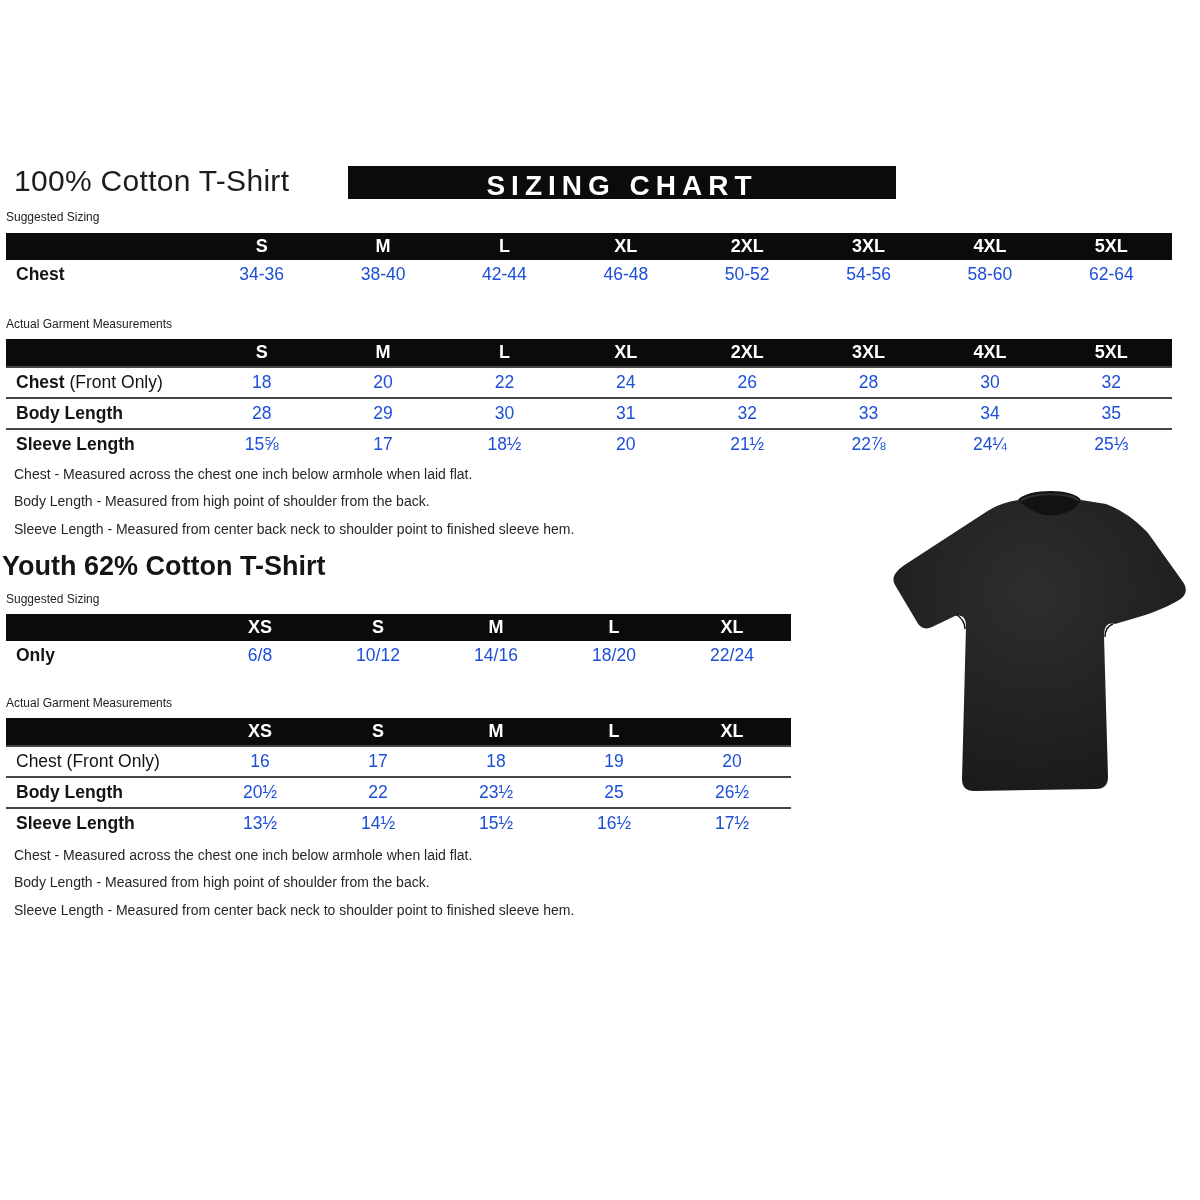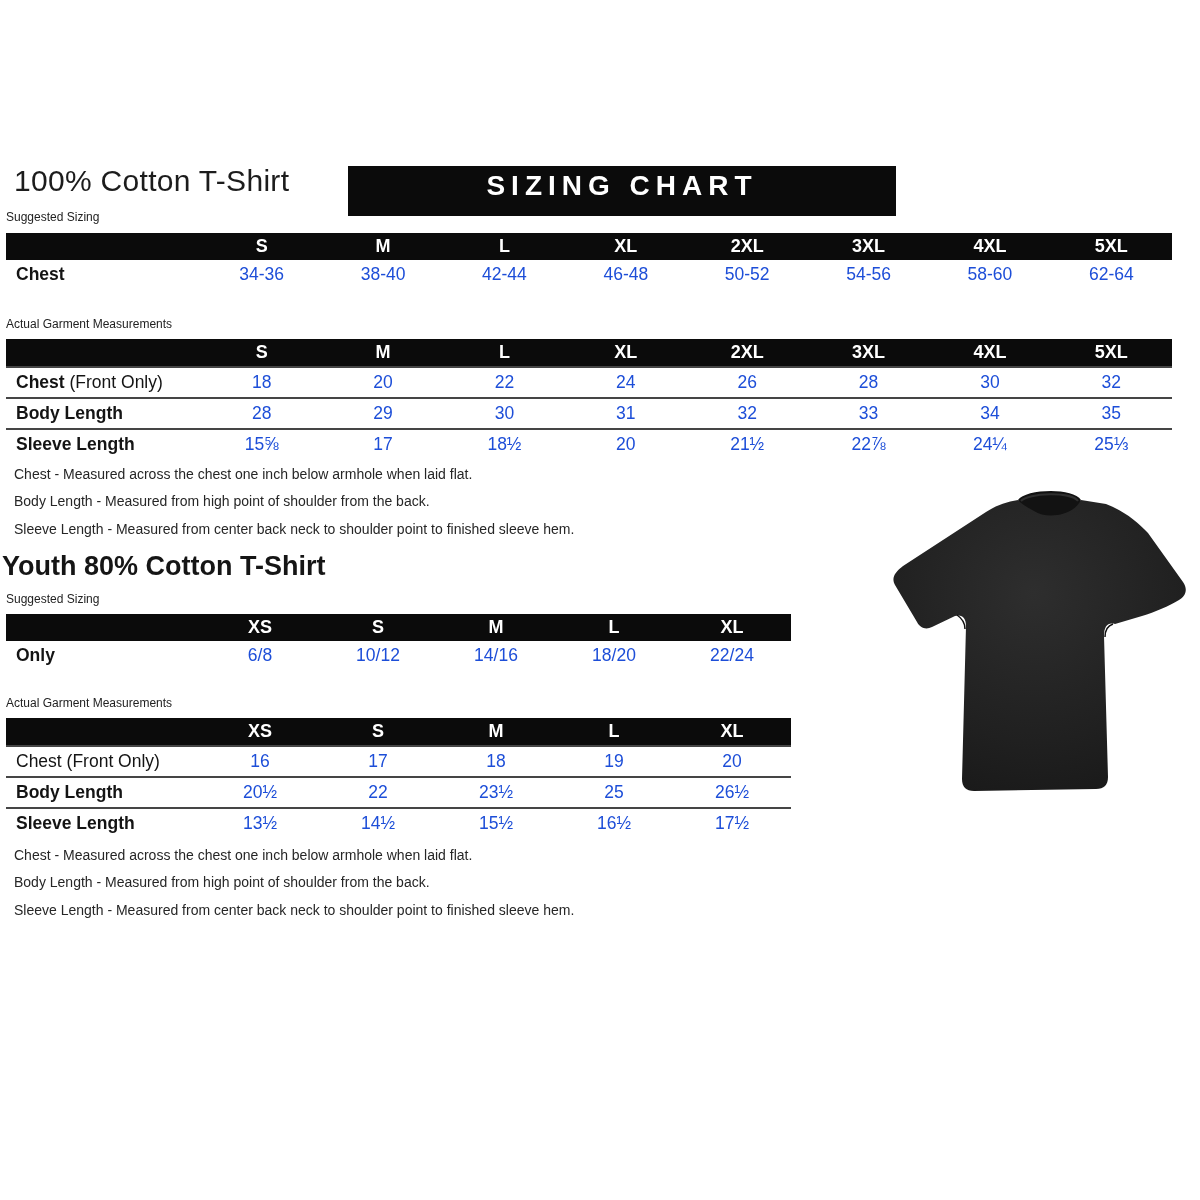--- a/index.html
+++ b/index.html
@@ -4,21 +4,21 @@
 <style>
   html,body{margin:0;padding:0;background:#ffffff;}
   #canvas{
     position:relative;width:1200px;height:1200px;background:#ffffff;
     font-family:"Liberation Sans","DejaVu Sans",sans-serif;color:#1b1b1b;overflow:hidden;
   }
   .abs{position:absolute;}
   .main-title{font-size:30px;font-weight:500;letter-spacing:.3px;color:#1c1c1c;white-space:nowrap;}
   .banner{
     background:#0b0b0b;color:#ffffff;font-weight:bold;font-size:28px;letter-spacing:6px;
-    text-align:center;line-height:39px;height:50px;width:548px;
+    text-align:center;line-height:39px;height:33px;width:548px;
   }
   .section-label{font-size:12px;color:#222222;white-space:nowrap;}
   .youth-title{font-size:27px;font-weight:bold;color:#151515;white-space:nowrap;}
   table.size-table{border-collapse:collapse;table-layout:fixed;}
   table.size-table th{
     background:#0b0b0b;color:#ffffff;font-size:18px;font-weight:bold;
     height:27px;text-align:center;padding:0;
   }
   table.size-table td{
     font-size:17.5px;text-align:center;height:29px;padding:0;color:#1d4ed8;
@@ -145,21 +145,21 @@
       </tr>
     </tbody>
   </table>
 
   <div class="abs notes" style="left:14px;top:461px;">
     <div>Chest - Measured across the chest one inch below armhole when laid flat.</div>
     <div>Body Length - Measured from high point of shoulder from the back.</div>
     <div>Sleeve Length - Measured from center back neck to shoulder point to finished sleeve hem.</div>
   </div>
 
-  <div class="abs youth-title" style="left:2px;top:551px;">Youth 80% Cotton T-Shirt</div>
+  <div class="abs youth-title" style="left:2px;top:551px;">Youth 62% Cotton T-Shirt</div>
 
   <div class="abs section-label" style="left:6px;top:592px;">Suggested Sizing</div>
 
   <table class="abs size-table" style="left:6px;top:614px;width:785px;">
     <colgroup>
         <col style="width:195px;">
         <col>
         <col>
         <col>
         <col>

